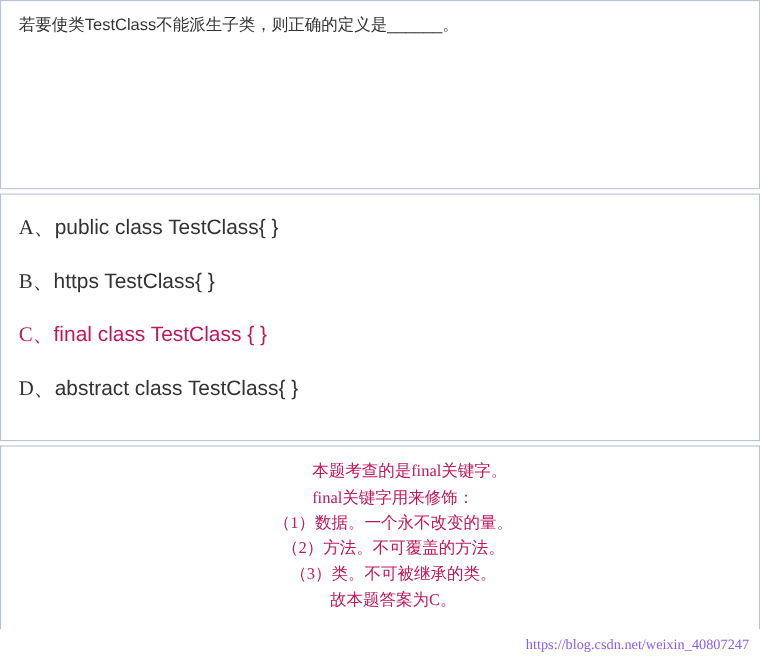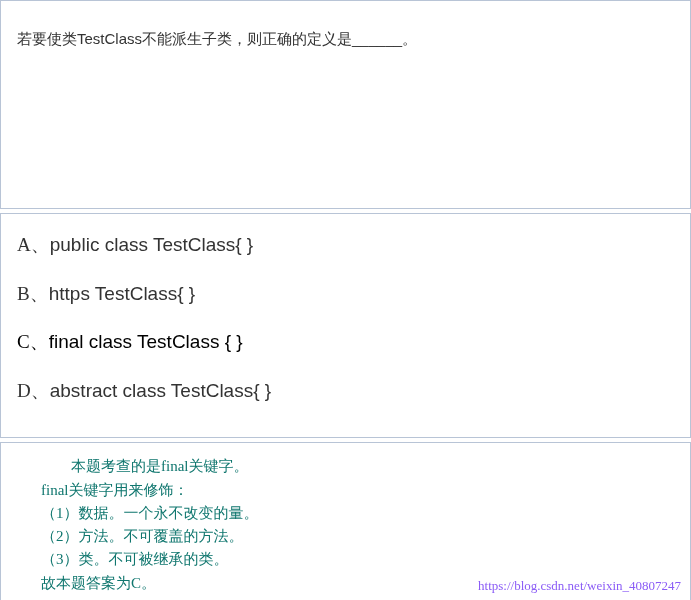--- a/index.html
+++ b/index.html
@@ -17,58 +17,59 @@
     .container {
       width: 100%;
       height: 100%;
     }
     .panel {
       border: 1px solid #b8c4d6;
       background: #ffffff;
       margin-bottom: 4px;
     }
     .question-panel {
-      height: 209px;
-      padding: 26px 16px;
+      height: 172px;
+      padding: 10px 16px;
     }
     .question-text {
       font-size: 15px;
       color: #333333;
       line-height: 1.6;
     }
     .options-panel {
       padding: 18px 16px;
     }
     .option {
       font-size: 19px;
       color: #333333;
       margin-bottom: 22px;
       line-height: 1.4;
     }
     .option:last-child {
       margin-bottom: 15px;
     }
     .option.correct {
-      color: #000000;
+      color: #be185d;
     }
     .option .label {
       font-family: "SimSun", serif;
     }
     .option .code {
       font-family: "Microsoft YaHei", Arial, sans-serif;
     }
     .explanation-panel {
       padding: 12px 16px 14px 40px;
       border-bottom: none;
     }
     .explanation-line {
       font-size: 15px;
-      color: #0f766e;
+      color: #be185d;
       line-height: 1.55;
       font-family: "SimSun", "Microsoft YaHei", serif;
+      text-align: center;
     }
     .explanation-line.indent {
       text-indent: 2em;
     }
     .watermark {
       position: absolute;
       right: 10px;
       bottom: 6px;
       font-size: 13px;
       color: #8b5cf6;

